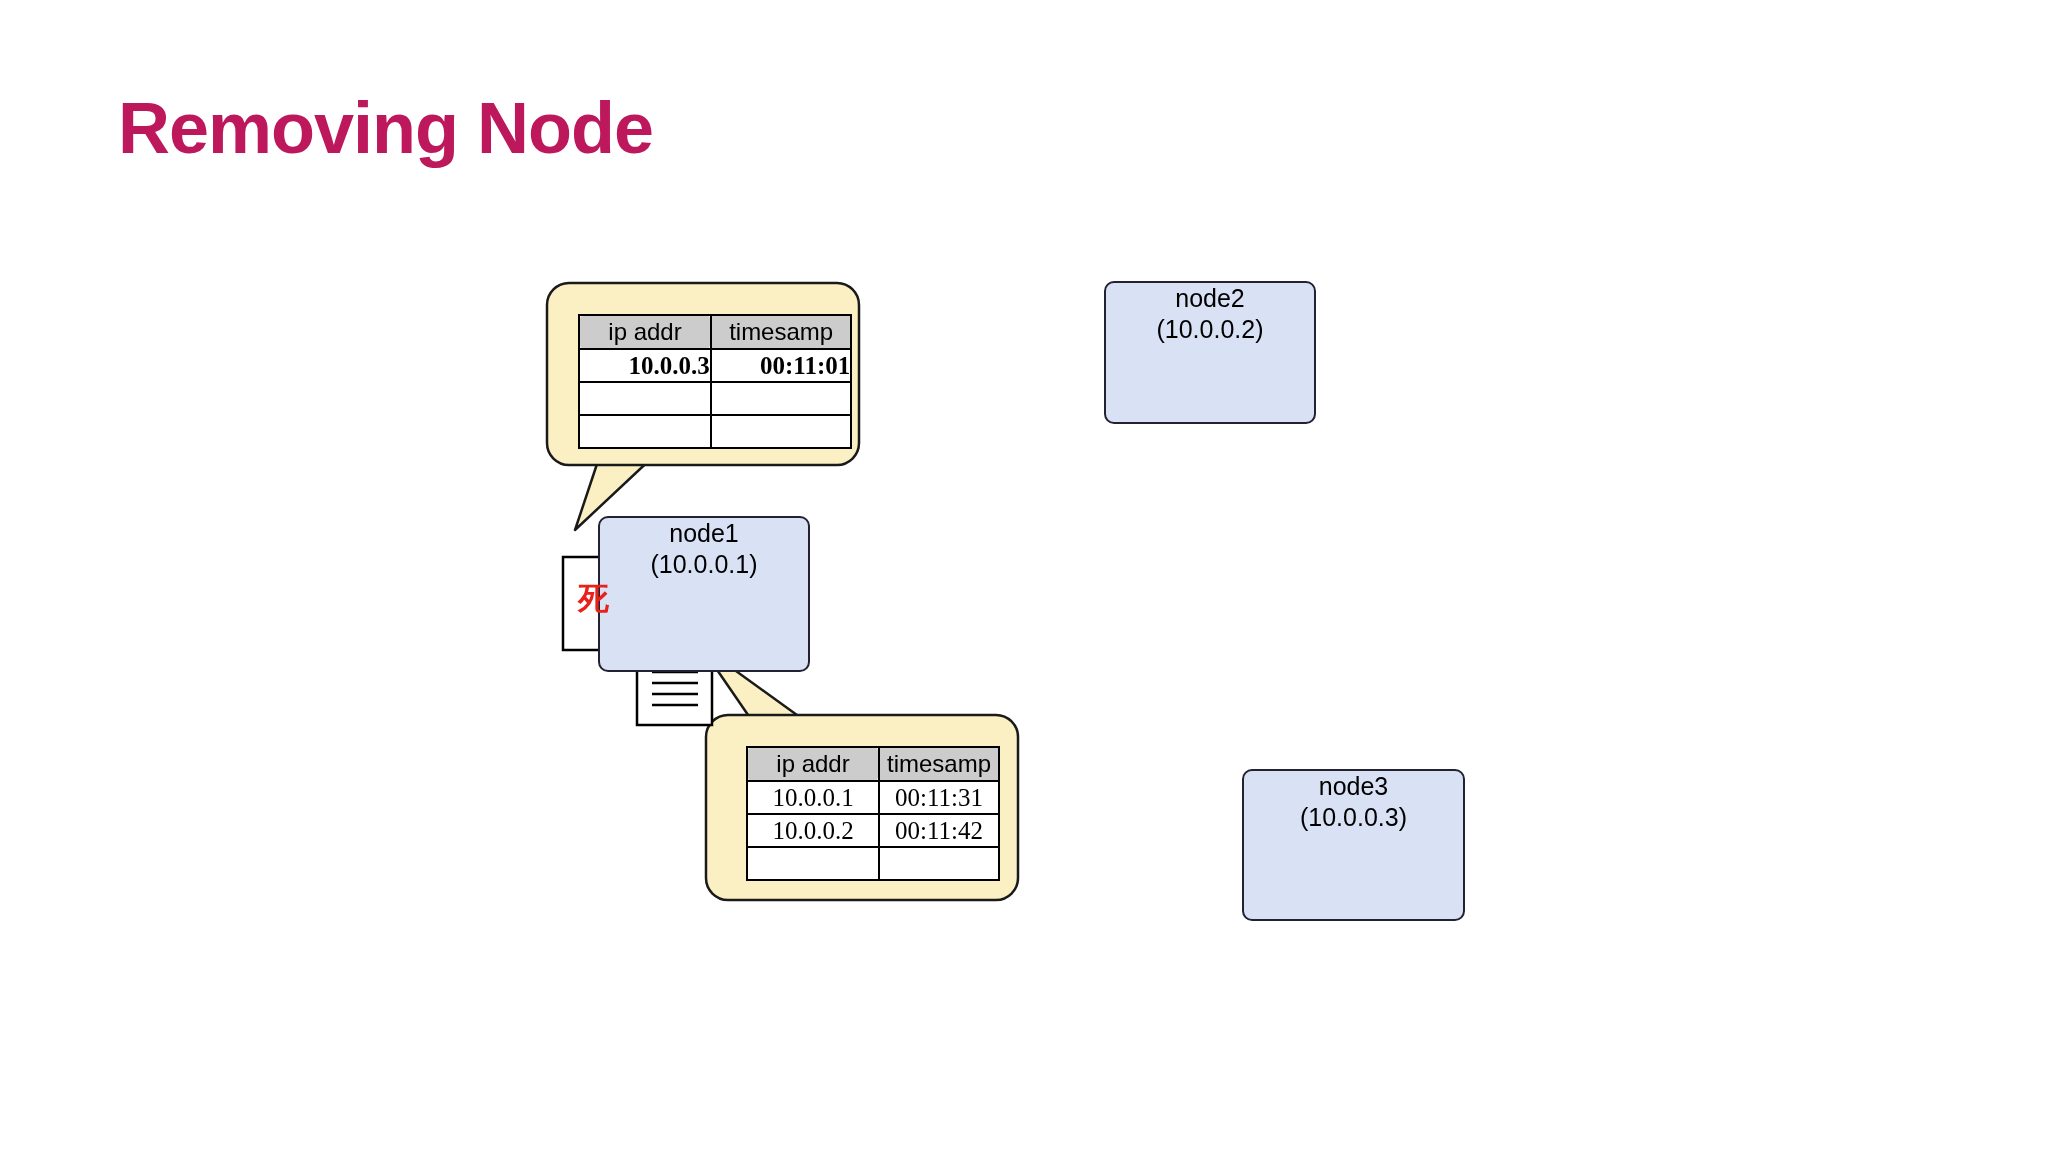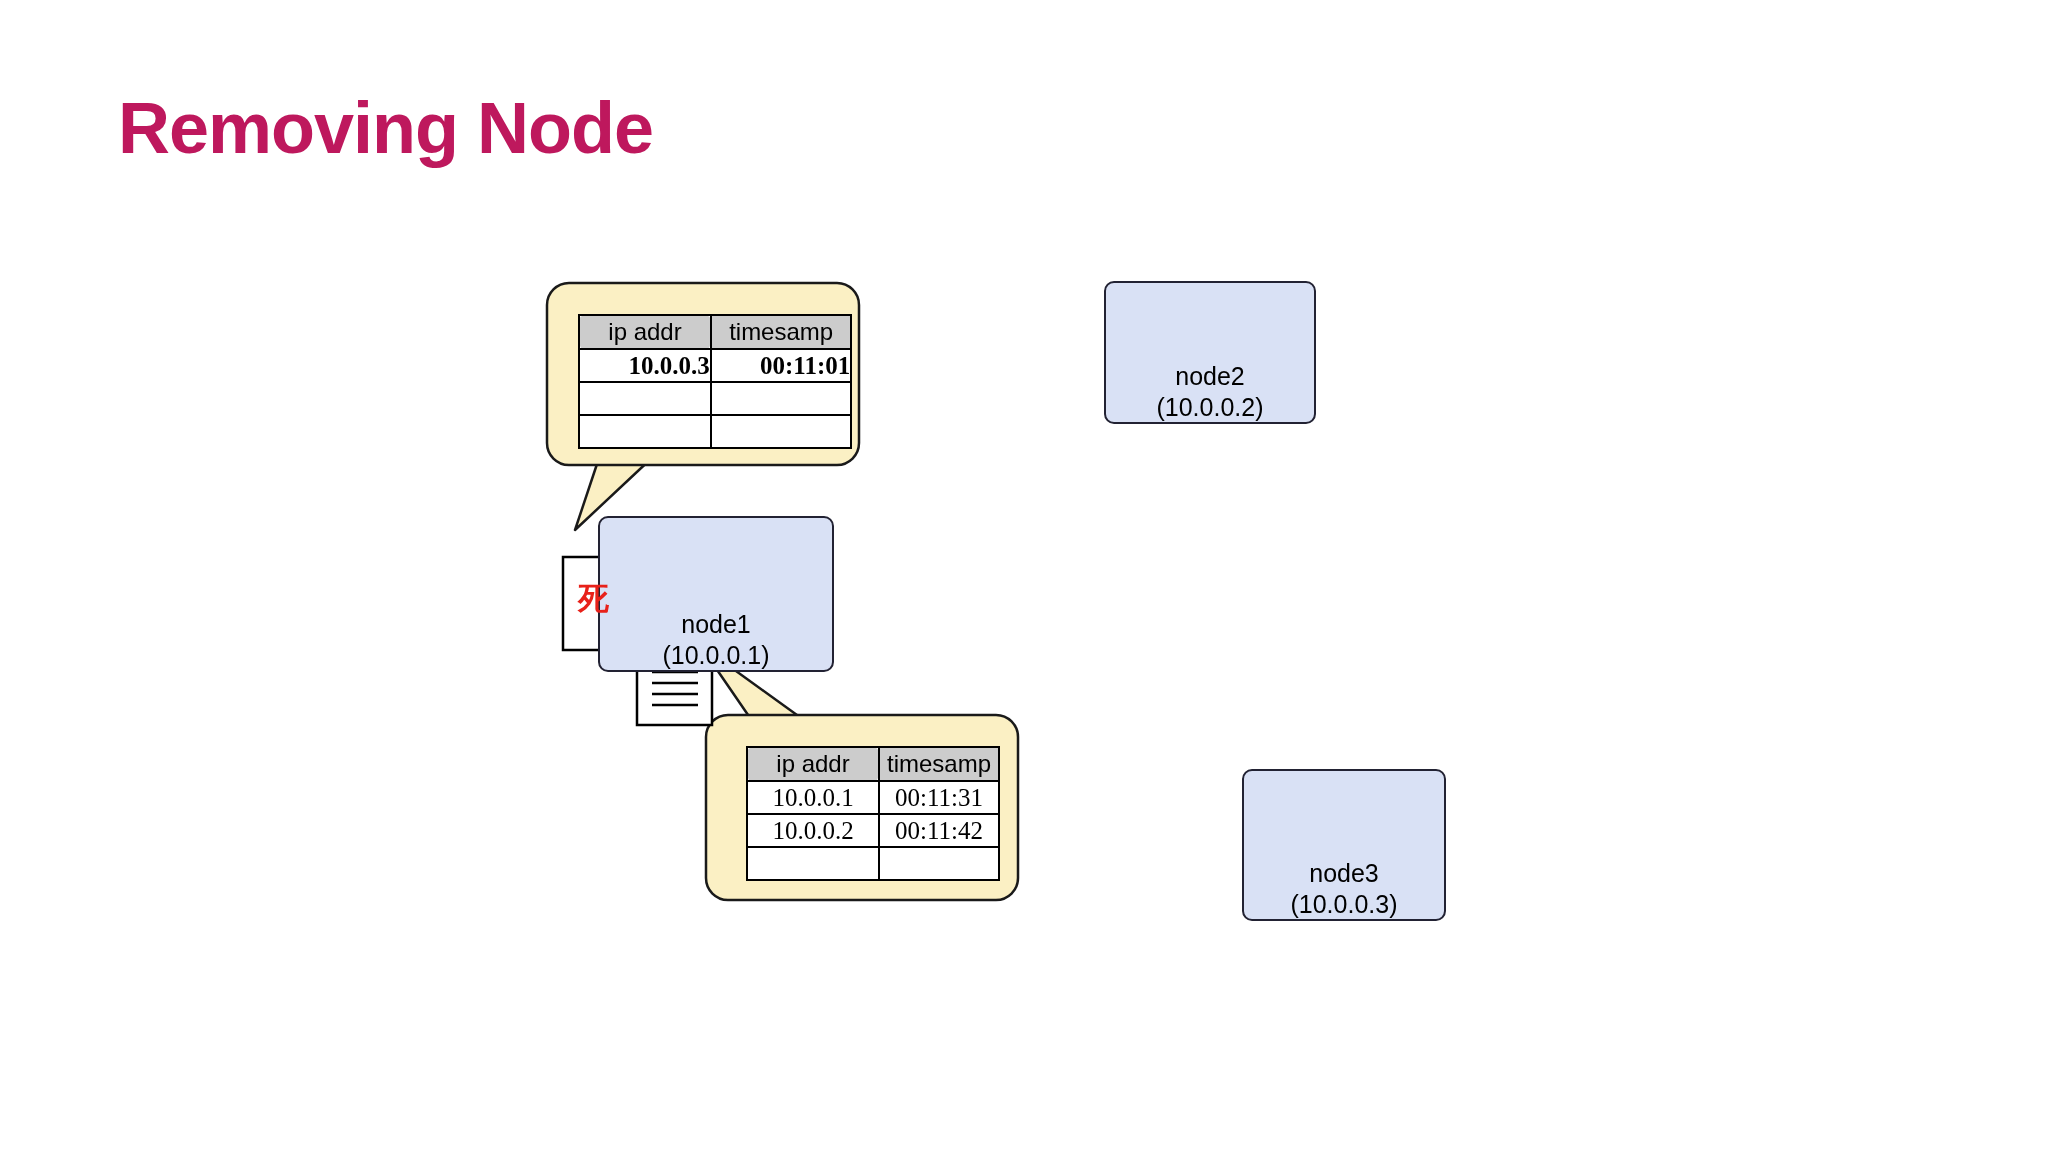--- a/index.html
+++ b/index.html
@@ -41,32 +41,32 @@
   
   .node-box {
     position: absolute;
     box-sizing: border-box;
     background: #d9e1f5;
     border: 2px solid #222233;
     border-radius: 10px;
     display: flex;
     flex-direction: column;
     align-items: center;
-    justify-content: flex-end;
+    justify-content: flex-start;
     color: #000000;
     font-family: "Liberation Sans", sans-serif;
     font-size: 25px;
     line-height: 1.22;
     text-align: center;
   }
   .node-box .node-line { display: block; }
 
-  #node1-box { left: 598px; top: 516px; width: 236px; height: 156px; z-index: 5; }
+  #node1-box { left: 598px; top: 516px; width: 212px; height: 156px; z-index: 5; }
   #node2-box { left: 1104px; top: 281px; width: 212px; height: 143px; z-index: 5; }
-  #node3-box { left: 1242px; top: 769px; width: 204px; height: 152px; z-index: 5; }
+  #node3-box { left: 1242px; top: 769px; width: 223px; height: 152px; z-index: 5; }
 
   
   .callout-table {
     position: absolute;
     border-collapse: collapse;
     background: #ffffff;
     z-index: 8;
   }
   .callout-table td, .callout-table th {
     border: 2px solid #000000;

